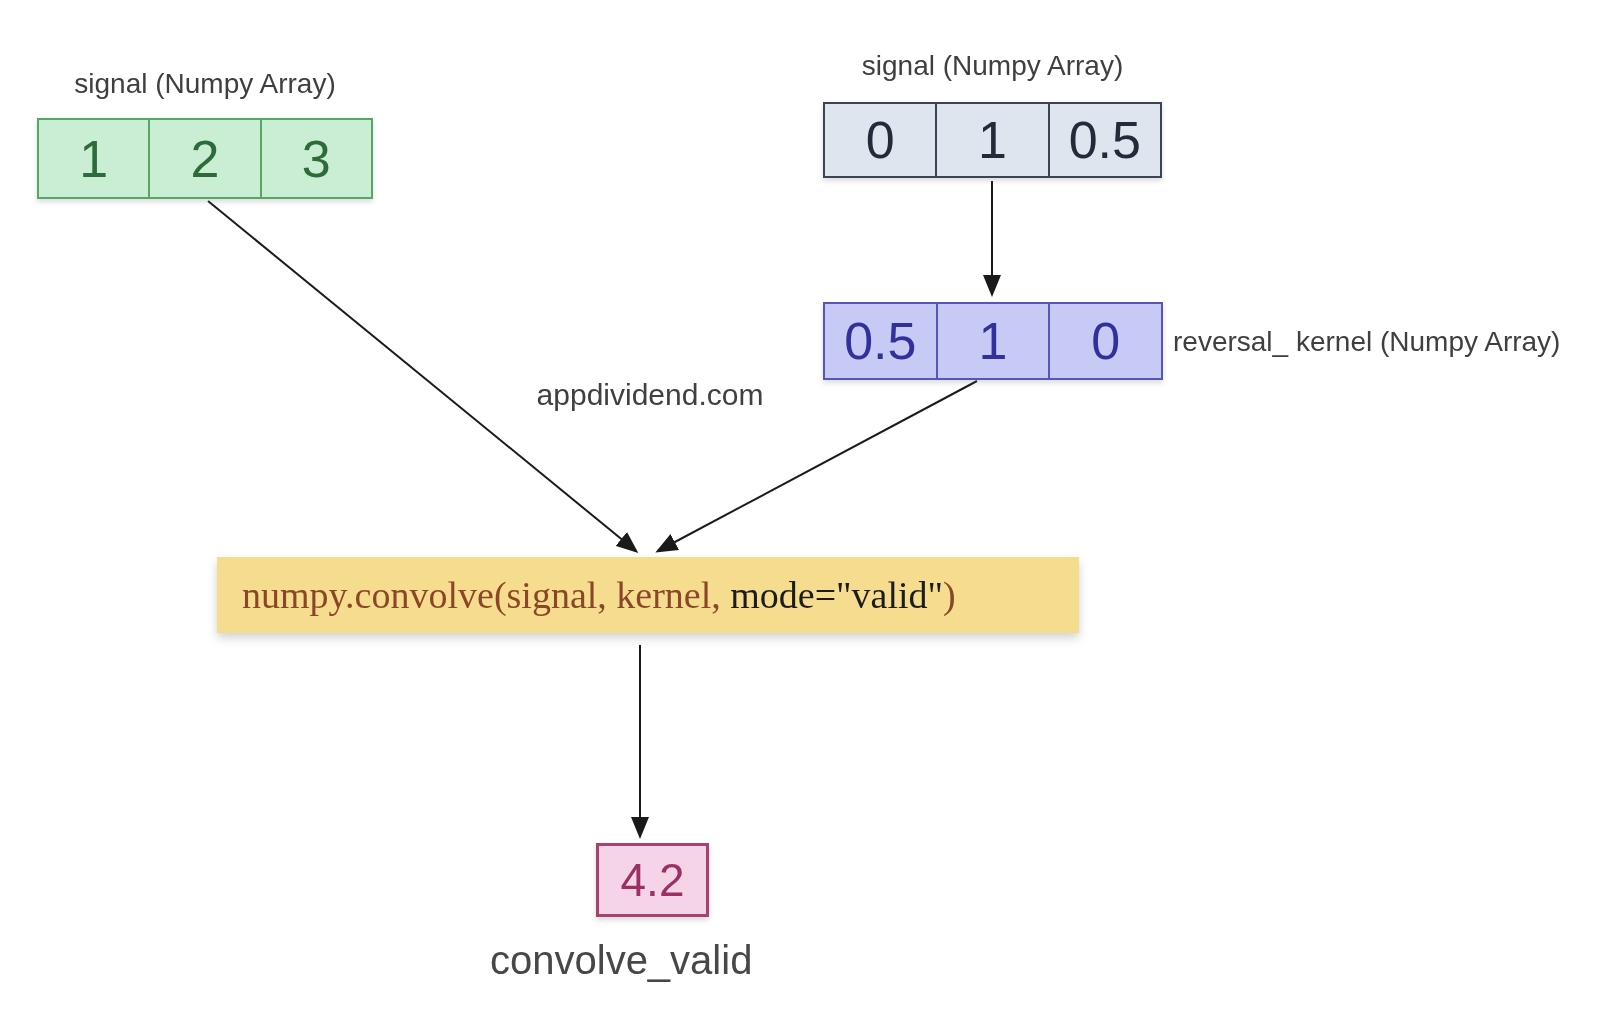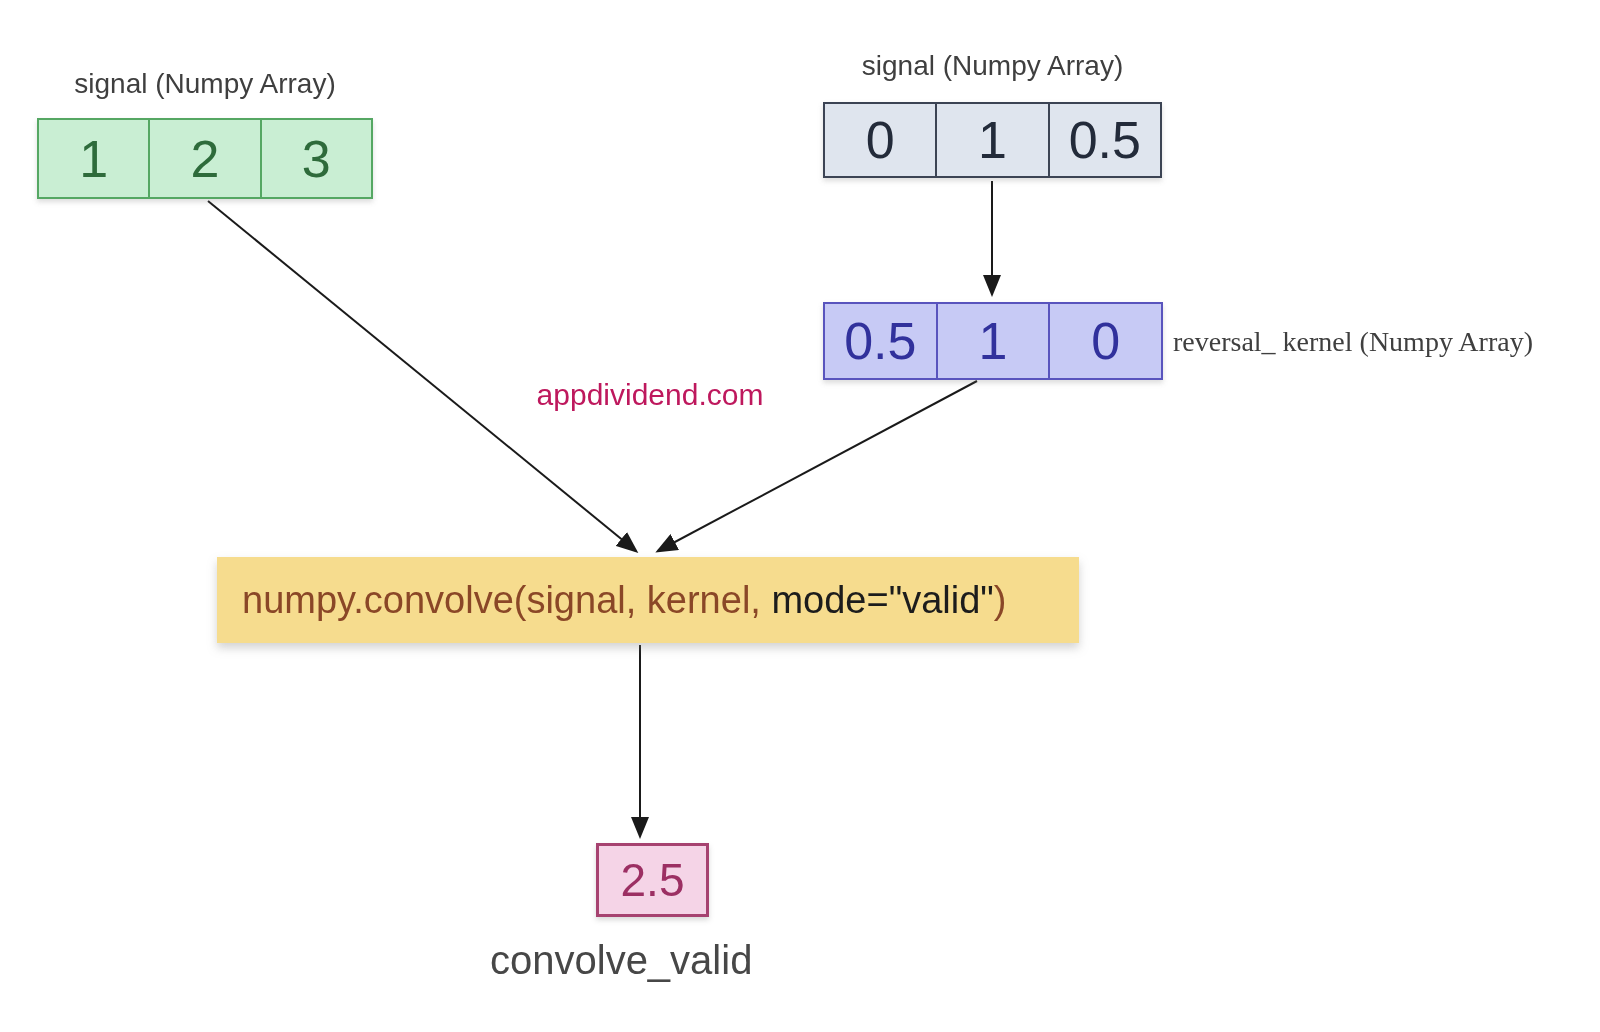--- a/index.html
+++ b/index.html
@@ -19,21 +19,21 @@
     color: #3f3f3f;
     text-align: center;
   }
   .side-label {
     font-size: 28px;
     color: #3f3f3f;
     white-space: nowrap;
   }
   .watermark {
     font-size: 30px;
-    color: #be185d;
+    color: #404040;
     text-align: center;
   }
   .result-label {
     font-size: 40px;
     color: #474747;
     text-align: left;
   }
 
   
   .array {
@@ -133,28 +133,28 @@
     <div class="cell">0</div>
     <div class="cell">1</div>
     <div class="cell">0.5</div>
   </div>
 
   <div class="abs array array-reversal" style="left:823px; top:302px; width:340px; height:78px;">
     <div class="cell">0.5</div>
     <div class="cell">1</div>
     <div class="cell">0</div>
   </div>
-  <div class="abs side-label" style="left:1173px; top:326px;font-family:Liberation Serif, serif;">reversal_ kernel (Numpy Array)</div>
+  <div class="abs side-label" style="left:1173px; top:326px;">reversal_ kernel (Numpy Array)</div>
 
   <div class="abs watermark" style="left:495px; top:378px; width:310px;">appdividend.com</div>
 
-  <div class="abs code-box" style="left:217px; top:557px; width:862px; height:86px;">
+  <div class="abs code-box" style="left:217px; top:557px; width:862px; height:76px;font-family:Liberation Serif, serif;">
     <span class="code-brown">numpy.convolve(signal, kernel,</span>
       <span class="code-black"> mode="valid"</span>
       <span class="code-brown">)</span>
   </div>
 
   <div class="abs result-box" style="left:596px; top:843px; width:113px; height:74px;">
-    <span>2.5</span>
+    <span>4.2</span>
   </div>
   <div class="abs result-label" style="left:490px; top:938px; width:320px;">convolve_valid</div>
 
 </div>
 
 </body></html>

